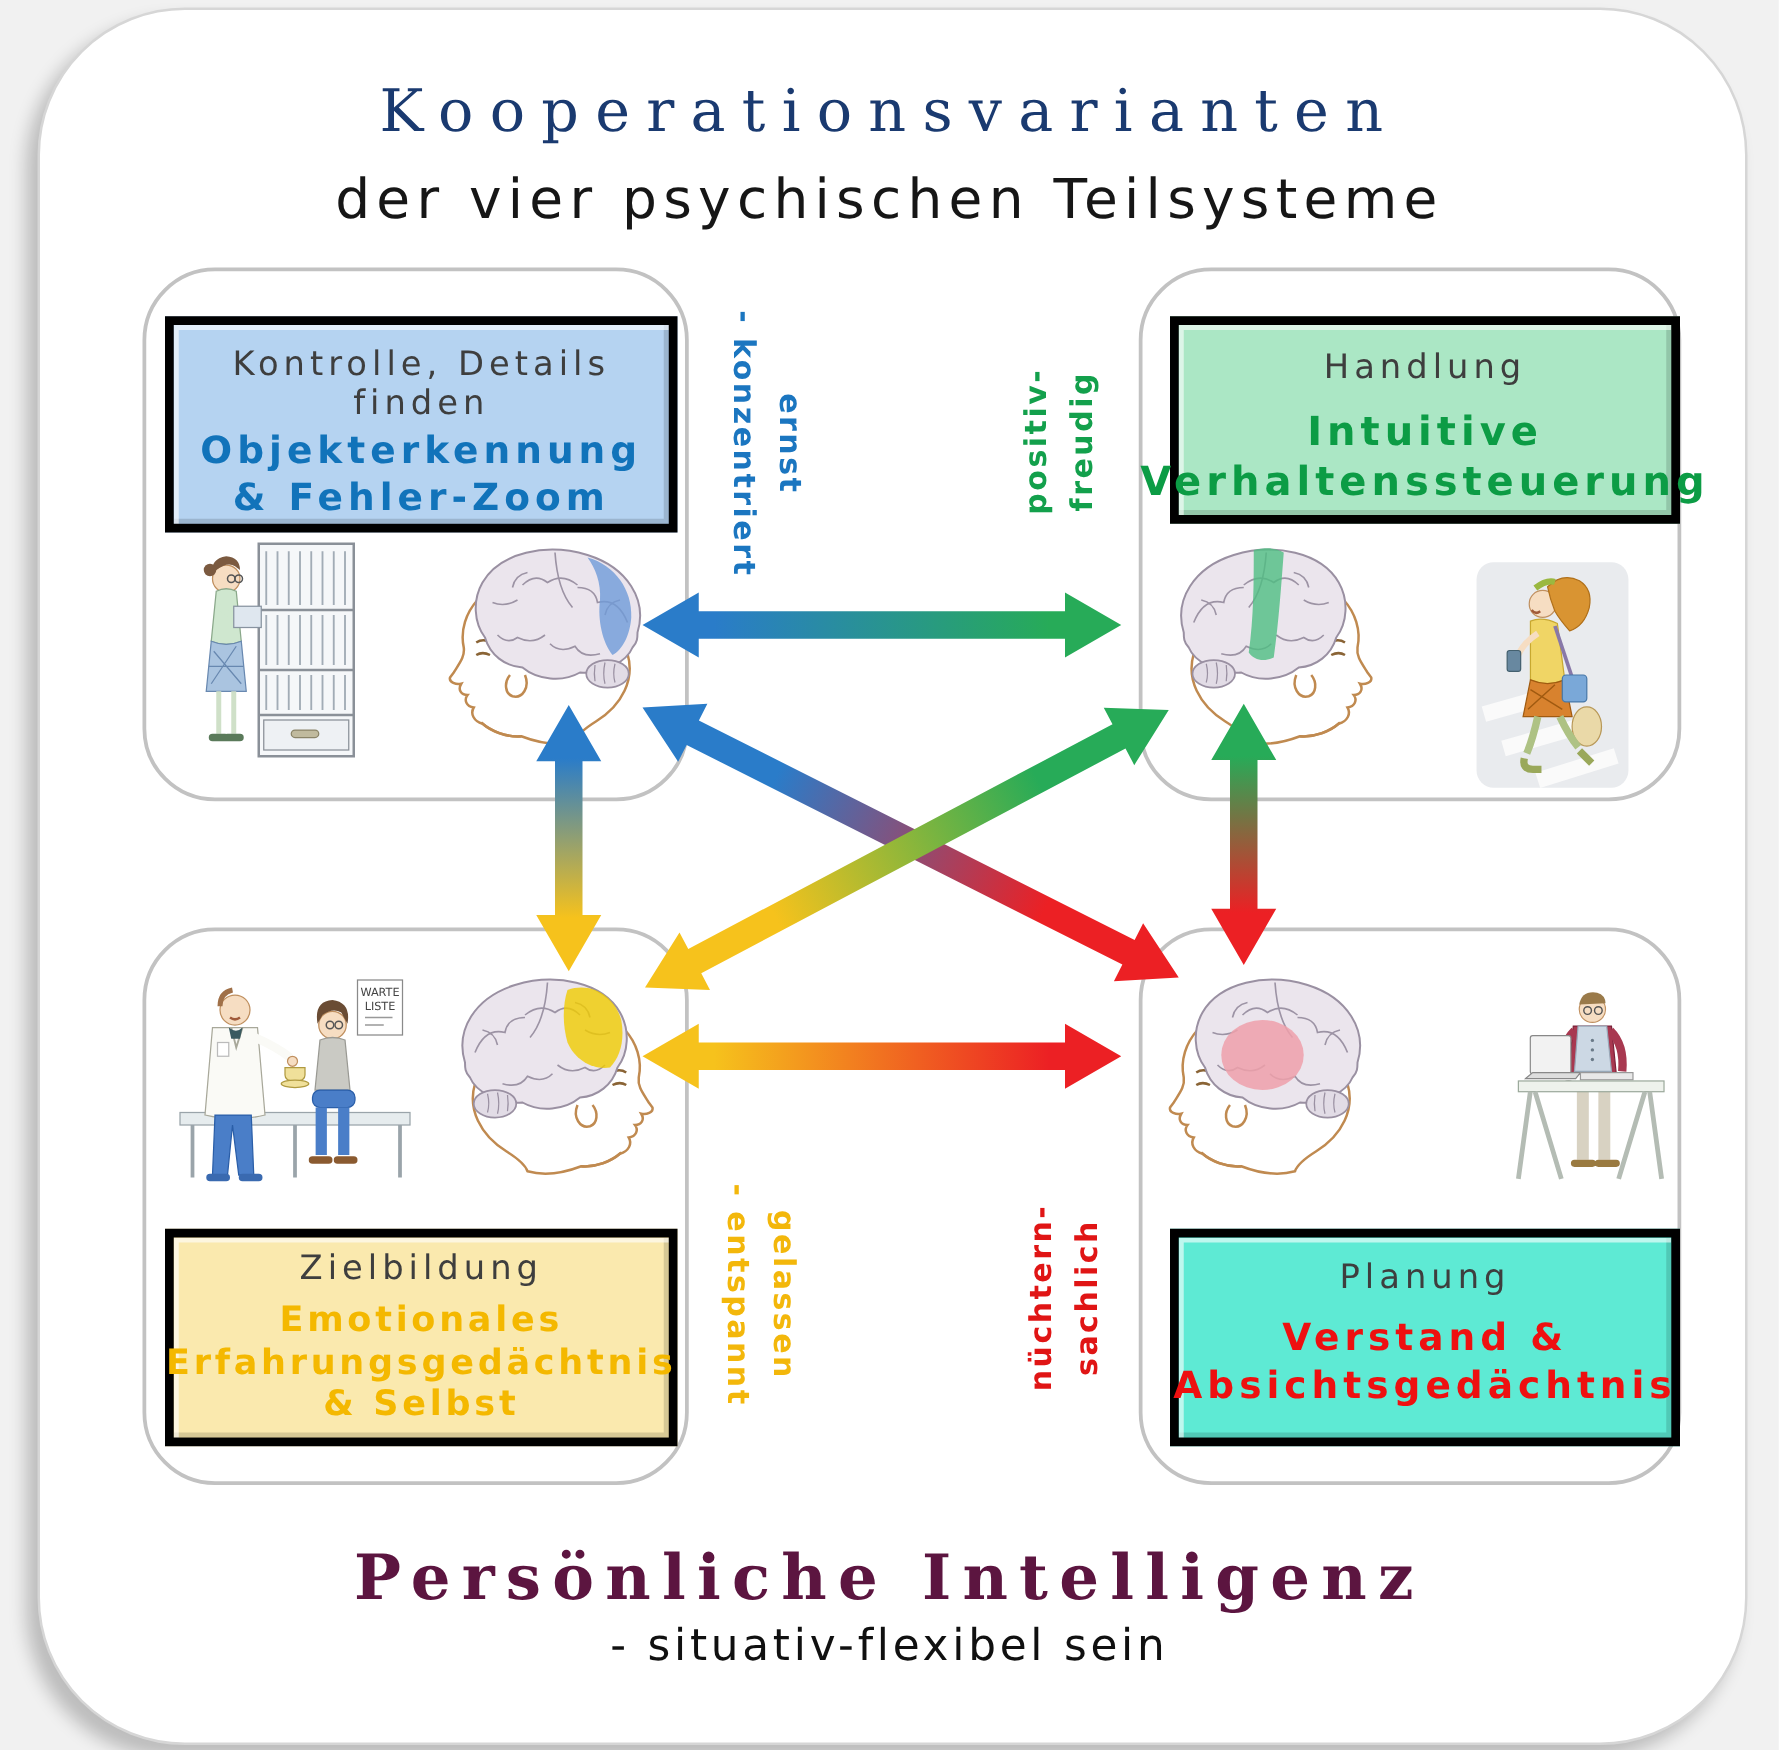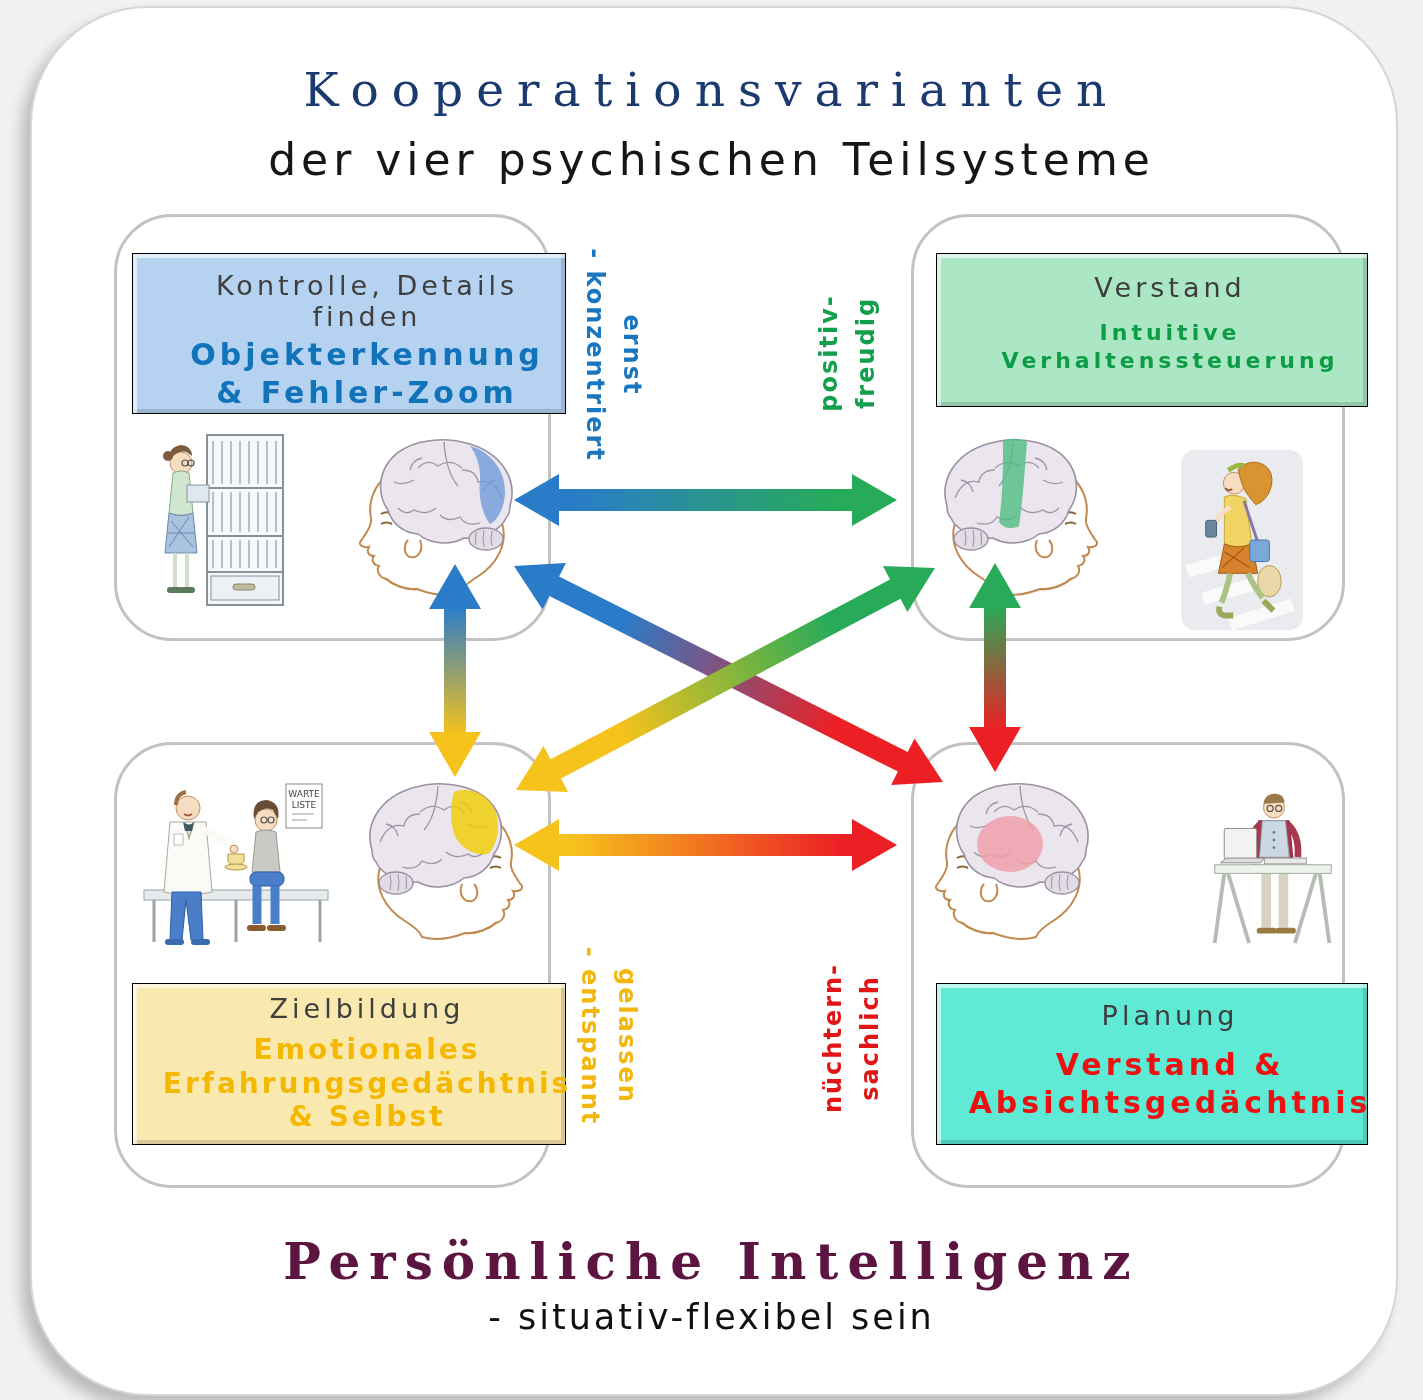--- a/index.html
+++ b/index.html
@@ -17,30 +17,30 @@
   .f-sub{position:absolute;left:0;width:1423px;top:1297px;text-align:center;
          font-size:35px;letter-spacing:3px;color:#101010;}
   
   .quad{position:absolute;border:3px solid #c2c2c2;border-radius:58px;background:#fff;}
   .quad.tl{left:114px;top:214px;width:431px;height:421px;}
   .quad.tr{left:911px;top:214px;width:428px;height:421px;}
   .quad.bl{left:114px;top:742px;width:431px;height:440px;}
   .quad.br{left:911px;top:742px;width:428px;height:440px;}
   
   .lbox{position:absolute;display:flex;flex-direction:column;align-items:center;text-align:center;
-        border:1px solid #000000;
-        box-shadow:inset 4px 4px 0 rgba(255,255,255,.60), inset -4px -4px 0 rgba(0,0,0,.14);padding-left:36px;}
+        border:7px solid #000000;
+        box-shadow:inset 4px 4px 0 rgba(255,255,255,.60), inset -4px -4px 0 rgba(0,0,0,.14);}
   .lbox .ttl{font-size:27px;letter-spacing:4px;color:#3e3e3e;}
   .lbox .sys{font-weight:bold;white-space:pre-line;line-height:1.25;letter-spacing:4px;}
   .box-tl{left:132px;top:253px;width:396px;height:159px;background:#b5d3f1;}
   .box-tl .ttl{margin-top:16px;}
   .box-tl .sys{margin-top:4px;font-size:30px;color:#1173ba;}
   .box-tr{left:936px;top:253px;width:394px;height:152px;background:#abe7c5;}
   .box-tr .ttl{margin-top:18px;}
-  .box-tr .sys{margin-top:16px;font-size:22px;color:#0c9c45;}
+  .box-tr .sys{margin-top:16px;font-size:32px;color:#0c9c45;}
   .box-bl{left:132px;top:983px;width:396px;height:160px;background:#fae9ae;}
   .box-bl .ttl{margin-top:9px;}
   .box-bl .sys{margin-top:9px;font-size:28px;line-height:1.2;letter-spacing:3px;color:#f4b800;}
   .box-br{left:936px;top:983px;width:394px;height:160px;background:#5eead4;}
   .box-br .ttl{margin-top:16px;}
   .box-br .sys{margin-top:15px;font-size:30px;color:#ee1010;}
   
   .mode{position:absolute;font-weight:bold;font-size:24px;letter-spacing:2px;line-height:1.55;
         text-align:center;white-space:pre-line;}
   .mode.blue{left:613px;top:355px;transform:translate(-50%,-50%) rotate(90deg);color:#1b76c0;}
@@ -63,21 +63,21 @@
   <div class="quad tr"></div>
   <div class="quad bl"></div>
   <div class="quad br"></div>
 
   <div class="lbox box-tl">
     <div class="ttl">Kontrolle, Details finden</div>
     <div class="sys">Objekterkennung
 &amp; Fehler-Zoom</div>
   </div>
   <div class="lbox box-tr">
-    <div class="ttl">Verstand</div>
+    <div class="ttl">Handlung</div>
     <div class="sys">Intuitive
 Verhaltenssteuerung</div>
   </div>
   <div class="lbox box-bl">
     <div class="ttl">Zielbildung</div>
     <div class="sys">Emotionales
 Erfahrungsgedächtnis
 &amp; Selbst</div>
   </div>
   <div class="lbox box-br">

